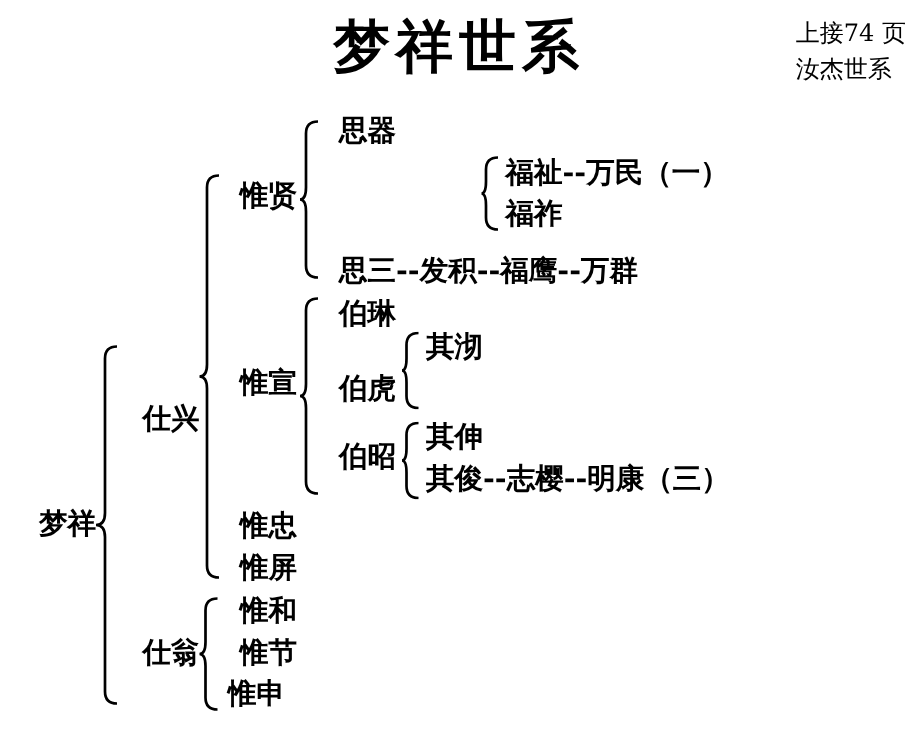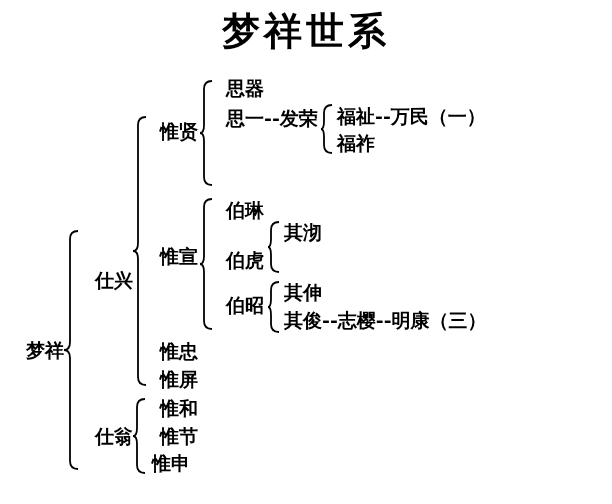--- a/index.html
+++ b/index.html
@@ -45,20 +45,24 @@
   }
   .brace svg { display: block; }
 </style>
 </head>
 <body>
 
 <div id="page">
 
   <div class="title">梦祥世系</div>
 
+  <div class="top-note">
+    <div>上接74 页</div>
+    <div>汝杰世系</div>
+  </div>
 
   <div class="node" style="left:26px; top:350px;">梦祥</div>
   <div class="brace" style="left:63px; top:230px; width:16px; height:240px;">
       <svg width="16" height="240" viewBox="0 0 16 240">
         <path d="M15,1 Q7,1 7,9 L7,112 Q7,120 1,120 Q7,120 7,128 L7,231 Q7,239 15,239" fill="none" stroke="#000" stroke-width="1.8"></path>
       </svg>
     </div>
 
   <div class="node" style="left:95px; top:240px;margin-top:40px;">仕兴</div>
   <div class="brace" style="left:132px; top:116px; width:15px; height:270px;">
@@ -90,29 +94,29 @@
 
   <div class="node" style="left:160px; top:351px;">惟忠</div>
   <div class="node" style="left:160px; top:379px;">惟屏</div>
 
   <div class="node" style="left:160px; top:408px;">惟和</div>
   <div class="node" style="left:160px; top:436px;">惟节</div>
   <div class="node" style="left:152px; top:463px;">惟申</div>
 
   <div class="node" style="left:226px; top:88px;">思器</div>
 
-  <div class="node" style="left:226px; top:118px;">思一--发荣</div>
   <div class="brace" style="left:320px; top:104px; width:13px; height:50px;">
       <svg width="13" height="50" viewBox="0 0 13 50">
         <path d="M12,1 Q4,1 4,9 L4,17 Q4,25 1,25 Q4,25 4,33 L4,41 Q4,49 12,49" fill="none" stroke="#000" stroke-width="1.8"></path>
       </svg>
     </div>
   <div class="node" style="left:337px; top:116px;">福祉--万民（一）</div>
   <div class="node" style="left:337px; top:143px;">福祚</div>
 
+  <div class="node" style="left:226px; top:181px;">思三--发积--福鹰--万群</div>
 
   <div class="node" style="left:226px; top:210px;">伯琳</div>
 
   <div class="node" style="left:226px; top:240px;margin-top:20px;">伯虎</div>
   <div class="brace" style="left:267px; top:221px; width:13px; height:52px;">
       <svg width="13" height="52" viewBox="0 0 13 52">
         <path d="M12,1 Q4,1 4,9 L4,18 Q4,26 1,26 Q4,26 4,34 L4,43 Q4,51 12,51" fill="none" stroke="#000" stroke-width="1.8"></path>
       </svg>
     </div>
   <div class="node" style="left:284px; top:232px;">其沏</div>

